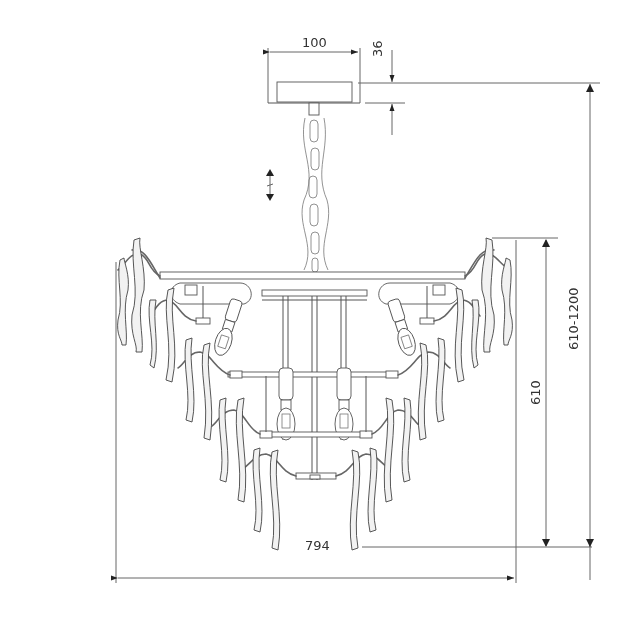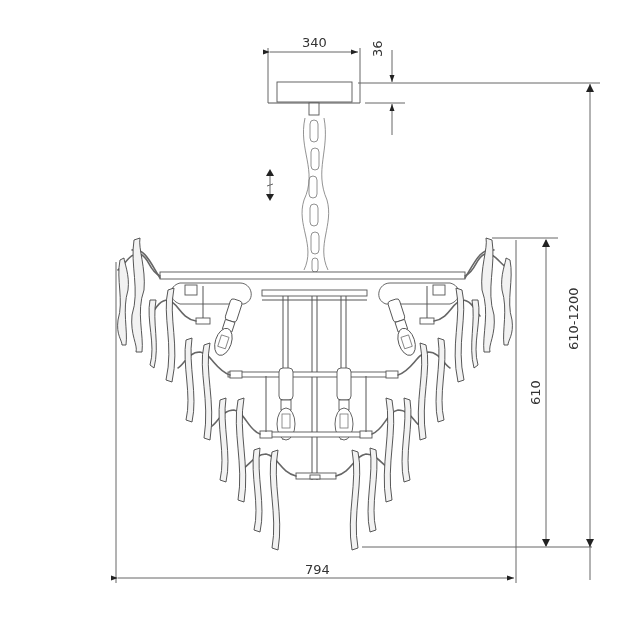--- a/index.html
+++ b/index.html
@@ -190,17 +190,17 @@
     <path d="M586,539 L590,547 L594,539 z" fill="#222"></path>
     <line class="dimln" x1="516" y1="240" x2="516" y2="583"></line>
   </g>
 
   <g>
     <line class="dimln" x1="116" y1="262" x2="116" y2="583"></line>
     <line class="dimln" x1="118" y1="578" x2="514" y2="578" marker-start="url(#arr)" marker-end="url(#arr)"></line>
   </g>
 </svg>
 
-<div class="lbl" style="left:302px; top:35px;">340</div>
+<div class="lbl" style="left:302px; top:35px;">100</div>
 <div class="lbl" style="left:370px; top:57px; transform:rotate(-90deg); transform-origin:left top;">36</div>
 <div class="lbl" style="left:566px; top:350px; transform:rotate(-90deg); transform-origin:left top;">610-1200</div>
 <div class="lbl" style="left:528px; top:405px; transform:rotate(-90deg); transform-origin:left top;">610</div>
-<div class="lbl" style="left:305px; top:562px;">794</div>
+<div class="lbl" style="left:305px; top:538px;">794</div>
 
 </body></html>

